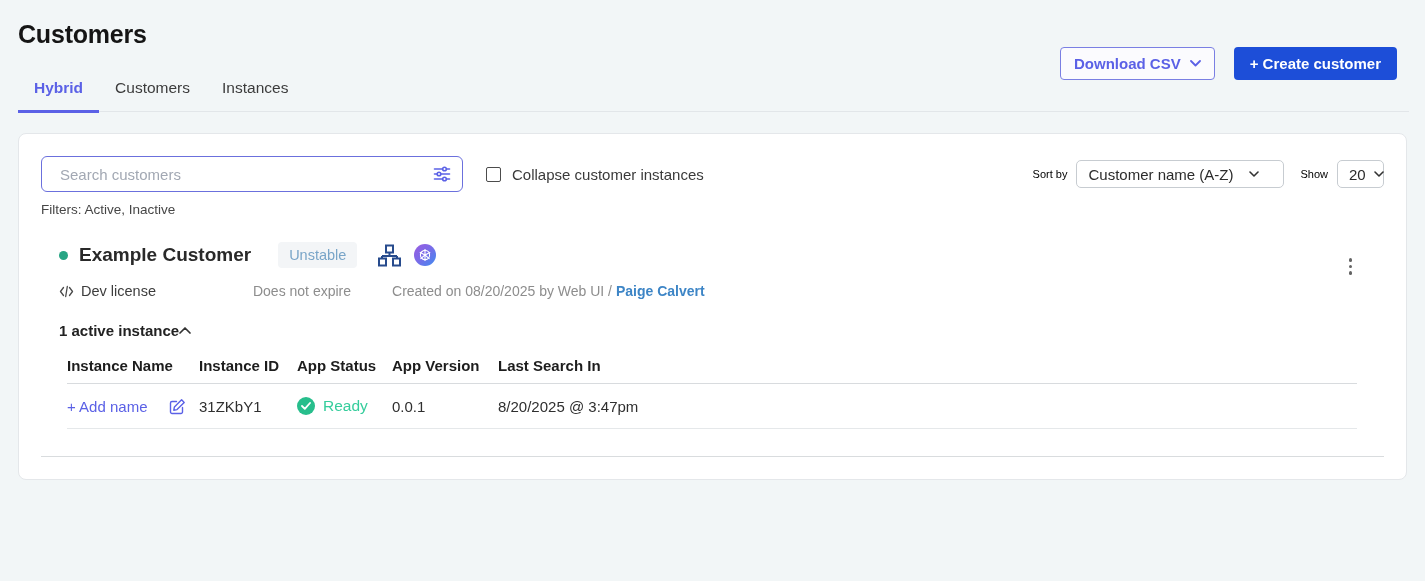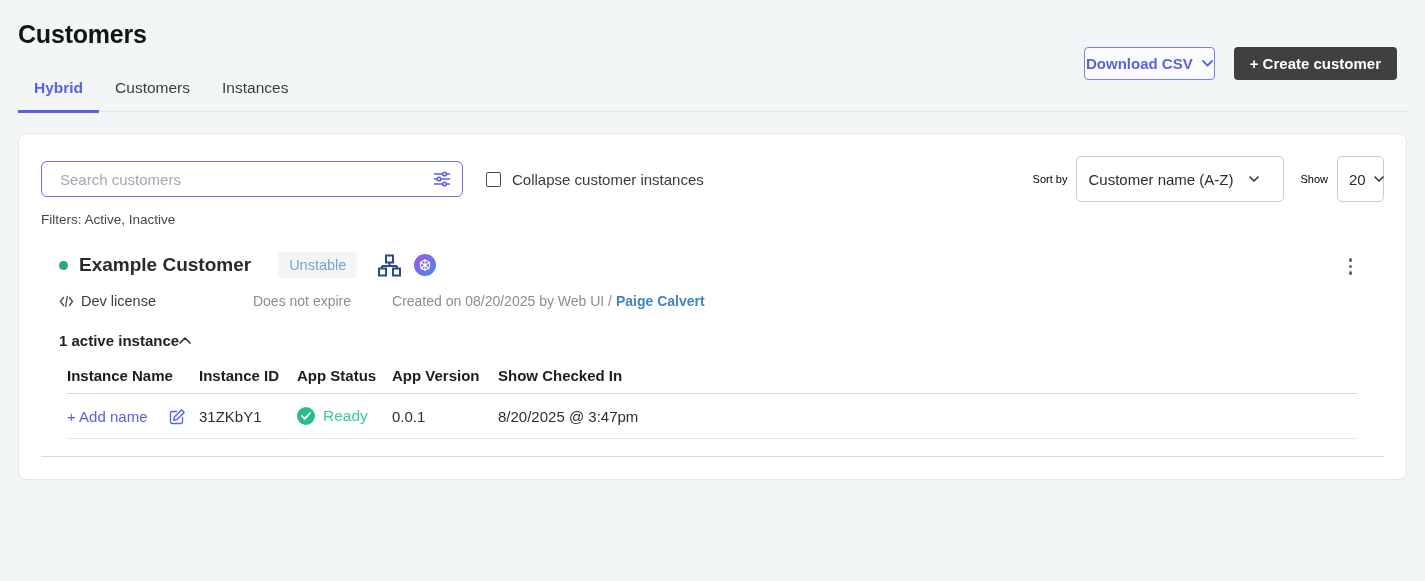--- a/index.html
+++ b/index.html
@@ -12,22 +12,22 @@
     position:relative;
   }
   
   .page-header { position:relative; padding:20px 28px 0 18px; }
   .page-title { font-size:25px; font-weight:700; color:#151515; letter-spacing:-0.2px; }
   .page-desc { margin-top:14px; font-size:15.5px; line-height:1.45; color:#474747; max-width:965px; }
   .link { color:#3d85c6; text-decoration:none; cursor:pointer; }
   .learn-more { color:#3a7ec9; font-weight:400; }
   .header-actions { position:absolute; right:28px; top:47px; display:flex; gap:19px; align-items:center; }
   .btn { height:33px; display:inline-flex; align-items:center; border-radius:4px; font-size:15px; font-weight:700; cursor:pointer; border:none; font-family:inherit; }
-  .btn-outline { background:#fbfbfe; border:1px solid #7a7fe3; color:#5b61e6; padding:0 1px; gap:9px; }
-  .btn-primary { background:#404040; color:#ffffff; padding:8px 16px; }
+  .btn-outline { background:#fbfbfe; border:1px solid #7a7fe3; color:#5b61e6; padding:0 13px; gap:9px; }
+  .btn-primary { background:#1d4ed8; color:#ffffff; padding:8px 16px; }
   
   .tabs { display:flex; margin:30px 16px 0 18px; border-bottom:1px solid #e2e6e9; }
   .tab { padding:0 16px 13px 16px; font-size:15.5px; color:#3c3c3c; cursor:pointer; }
   .tab.active { color:#5b61e6; font-weight:700; border-bottom:3px solid #5b61e6; margin-bottom:-2px; }
   
   .card {
     margin:21px 18px 0 18px; height:347px;
     background:#ffffff; border:1px solid #e4e7ea; border-radius:8px;
     padding:22px; position:relative;
   }
@@ -42,21 +42,21 @@
   .filter-icon { position:absolute; right:11px; top:8px; cursor:pointer; }
   .collapse-wrap { display:flex; align-items:center; gap:11px; margin-left:23px; font-size:15px; color:#3a3a3a; }
   .checkbox {
     appearance:none; -webkit-appearance:none; width:15px; height:15px;
     border:1.5px solid #4c4c4c; border-radius:2px; background:#fff; cursor:pointer; flex:none;
   }
   .toolbar-spacer { flex:1; }
   .ctl-label { font-size:11px; color:#000000; }
   .select {
     display:flex; align-items:center; justify-content:space-between;
-    height:46px; border:1px solid #c7ccd1; border-radius:5px; background:#fff;
+    height:28px; border:1px solid #c7ccd1; border-radius:5px; background:#fff;
     padding:0 24px 0 11px; font-size:15px; color:#2c2c2c; cursor:pointer; gap:8px;
   }
   .select-sort { width:208px; margin-left:9px; }
   .select-show { width:47px; margin-left:9px; }
   .show-label { margin-left:16px; }
   .filters-note { margin-top:10px; font-size:13.5px; color:#464646; }
   
   .customer-row { display:flex; align-items:center; margin:25px 0 4px 18px; }
   .status-dot { width:9px; height:9px; border-radius:50%; background:#27a584; flex:none; }
   .customer-name { font-size:19px; font-weight:700; color:#292929; margin-left:11px; cursor:pointer; }
@@ -220,21 +220,21 @@
         </svg>
     </span>
   </div>
 
   <div class="itable">
     <div class="itable-header">
       <div>Instance Name</div>
       <div>Instance ID</div>
       <div>App Status</div>
       <div>App Version</div>
-      <div>Show Checked In</div>
+      <div>Last Search In</div>
     </div>
     <div class="itable-row">
       <div class="add-name">
         <span>+ Add name</span>
         <span style="display:flex;">
           <svg width="17" height="17" viewBox="0 0 17 17" fill="none" stroke="#5b61e6" stroke-width="1.4" stroke-linecap="round" stroke-linejoin="round">
             <path d="M13.5 9.5 V14 a1.5 1.5 0 0 1 -1.5 1.5 H3 a1.5 1.5 0 0 1 -1.5 -1.5 V5 A1.5 1.5 0 0 1 3 3.5 h4.5"></path>
             <path d="M12.6 1.8 l2.6 2.6 -7.2 7.2 -3.2 0.6 0.6 -3.2 z"></path>
           </svg>
         </span>

